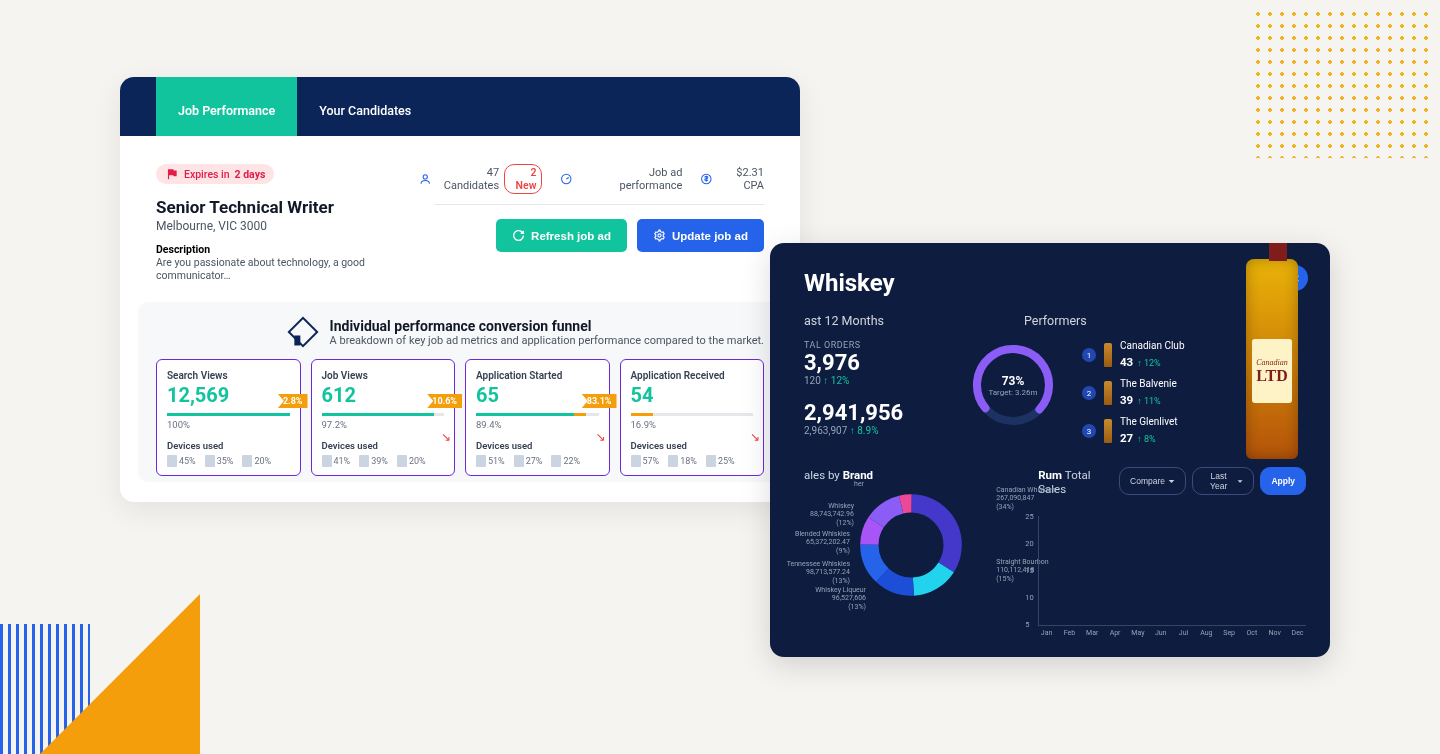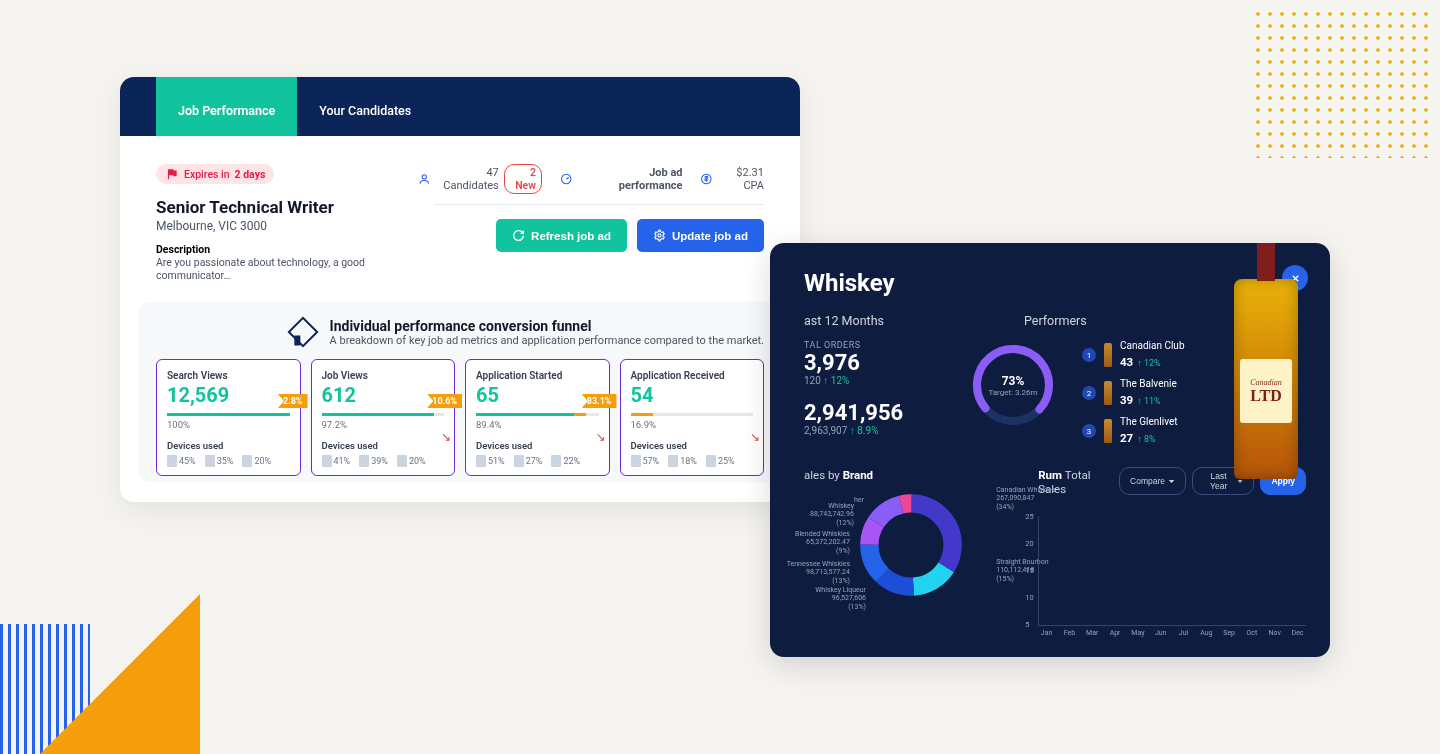--- a/index.html
+++ b/index.html
@@ -208,22 +208,22 @@
   }
   .bottle-mini {
     width:8px; height:24px; background:linear-gradient(#c88a2e,#9b5b12);
     border-radius:2px 2px 1px 1px;
   }
   .perf-txt { font-size:10px; }
   .perf-val { font-size:11.5px; font-weight:700; }
   .perf-delta { font-size:9px; color:#12c49d; }
 
   .bottle-big {
-    position:absolute; right:32px; top:36px;
-    width:64px; height:200px;
+    position:absolute; right:32px; top:16px;
+    width:52px; height:200px;
     background:linear-gradient(#eab308,#b45309);
     border-radius:8px 8px 6px 6px;
     box-shadow:inset 0 0 14px rgba(0,0,0,.3);
   }
   .bottle-big::before {
     content:''; position:absolute; top:-38px; left:23px;
     width:18px; height:40px; background:#7f1d1d; border-radius:3px 3px 0 0;
   }
   .bottle-big .label {
     position:absolute; top:80px; left:6px; right:6px; height:64px;
@@ -309,21 +309,21 @@
       <div style="text-align:right">
         <div class="meta-strip">
           <span style="display:flex;align-items:center;gap:5px;">
             <svg class="icon" viewBox="0 0 24 24" fill="none" stroke="#2563eb" stroke-width="2">
                 <circle cx="12" cy="8" r="4"></circle>
                 <path d="M4 21c0-4 4-6 8-6s8 2 8 6"></path>
               </svg>
             <span>47 Candidates</span>
             <span class="pill red-outline">2 New</span>
           </span>
-          <span style="display:flex;align-items:center;gap:21px;font-weight:bold;">
+          <span style="display:flex;align-items:center;gap:21px;">
             <svg class="icon" viewBox="0 0 24 24" fill="none" stroke="#2563eb" stroke-width="2">
                 <circle cx="12" cy="12" r="9"></circle>
                 <path d="M12 12l5-3"></path>
               </svg>
             <span>Job ad performance</span>
           </span>
           <span style="display:flex;align-items:center;gap:5px;">
             <svg class="icon" viewBox="0 0 24 24" fill="none" stroke="#2563eb" stroke-width="2">
                 <circle cx="12" cy="12" r="9"></circle>
                 <path d="M12 7v10M9 9c0-1 1-2 3-2s3 1 3 2-1 2-3 2-3 1-3 2 1 2 3 2 3-1 3-2"></path>
@@ -522,21 +522,21 @@
           <circle cx="21" cy="21" r="15.9" fill="none" stroke="#8b5cf6" stroke-width="7" stroke-dasharray="12 88" stroke-dashoffset="-59"></circle>
           <circle cx="21" cy="21" r="15.9" fill="none" stroke="#ec4899" stroke-width="7" stroke-dasharray="4 96" stroke-dashoffset="-71"></circle>
         </svg>
       </div>
       <div class="donut-lbl" style="top:18px; right:-58px; text-align:left">Canadian Whiskies<br>267,090,847<br>(34%)</div>
       <div class="donut-lbl" style="top:90px; right:-58px; text-align:left">Straight Bourbon<br>110,112,418<br>(15%)</div>
       <div class="donut-lbl" style="top:118px; left:-18px; text-align:right">Whiskey Liqueur<br>96,527,606<br>(13%)</div>
       <div class="donut-lbl" style="top:92px; left:-34px; text-align:right">Tennessee Whiskies<br>98,713,577.24<br>(13%)</div>
       <div class="donut-lbl" style="top:62px; left:-34px; text-align:right">Blended Whiskies<br>65,372,202.47<br>(9%)</div>
       <div class="donut-lbl" style="top:34px; left:-30px; text-align:right">Whiskey<br>88,743,742.96<br>(12%)</div>
-      <div class="donut-lbl" style="top:28px; left:-20px; text-align:right">her</div>
+      <div class="donut-lbl" style="top:12px; left:-20px; text-align:right">her</div>
     </div>
 
     <div class="chart-col" style="flex:1.25">
       <div style="display:flex; justify-content:space-between; align-items:center;">
         <div class="chart-title">
           <b>Rum </b><span>Total Sales</span>
         </div>
         <div class="controls">
           <button class="ctrl">
             <span>Compare</span>

